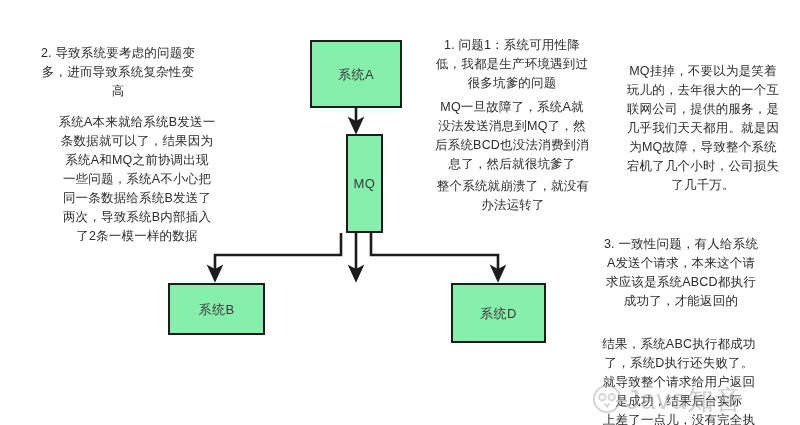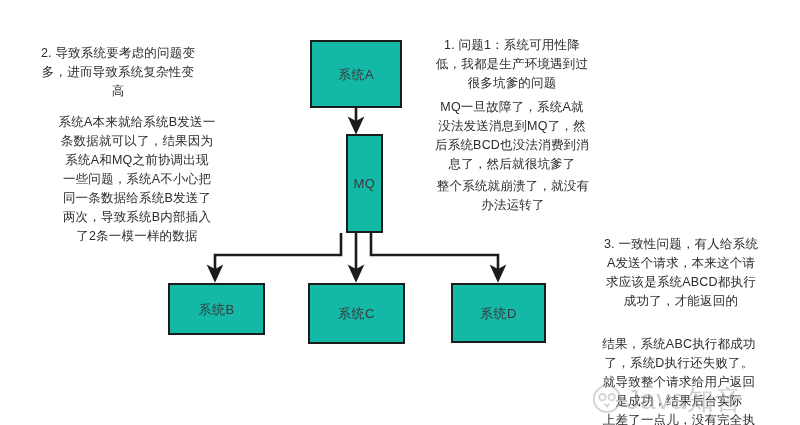--- a/index.html
+++ b/index.html
@@ -14,21 +14,21 @@
     background: #ffffff;
     overflow: hidden;
     font-family: "Liberation Sans", "DejaVu Sans", sans-serif;
     color: #1a1a1a;
   }
 
   
   .node {
     position: absolute;
     box-sizing: border-box;
-    background: #14b8a6;
+    background: #86efac;
     border: 2px solid #1c1c1c;
     display: flex;
     align-items: center;
     justify-content: center;
     color: #3a3a3a;
     font-size: 13px;
     letter-spacing: 0.5px;
   }
   .node .node-label {
     display: block;
@@ -131,23 +131,20 @@
   </div>
 
   <div class="node" id="node-mq">
     <span class="node-label">MQ</span>
   </div>
 
   <div class="node" id="node-b">
     <span class="node-label">系统B</span>
   </div>
 
-  <div class="node" id="node-c">
-    <span class="node-label">系统C</span>
-  </div>
 
   <div class="node" id="node-d">
     <span class="node-label">系统D</span>
   </div>
 
   <div class="note" id="note-complexity">2. 导致系统要考虑的问题变
 多，进而导致系统复杂性变
 高</div>
 
   <div class="note" id="note-duplicate">系统A本来就给系统B发送一
@@ -163,20 +160,27 @@
 很多坑爹的问题</div>
 
   <div class="note" id="note-mqfail">MQ一旦故障了，系统A就
 没法发送消息到MQ了，然
 后系统BCD也没法消费到消
 息了，然后就很坑爹了</div>
 
   <div class="note" id="note-collapse">整个系统就崩溃了，就没有
 办法运转了</div>
 
+  <div class="note" id="note-outage">MQ挂掉，不要以为是笑着
+玩儿的，去年很大的一个互
+联网公司，提供的服务，是
+几乎我们天天都用。就是因
+为MQ故障，导致整个系统
+宕机了几个小时，公司损失
+了几千万。</div>
 
   <div class="note" id="note-consistency">3. 一致性问题，有人给系统
 A发送个请求，本来这个请
 求应该是系统ABCD都执行
 成功了，才能返回的</div>
 
   <div class="note" id="note-result">结果，系统ABC执行都成功
 了，系统D执行还失败了。
 就导致整个请求给用户返回
 是成功，结果后台实际

